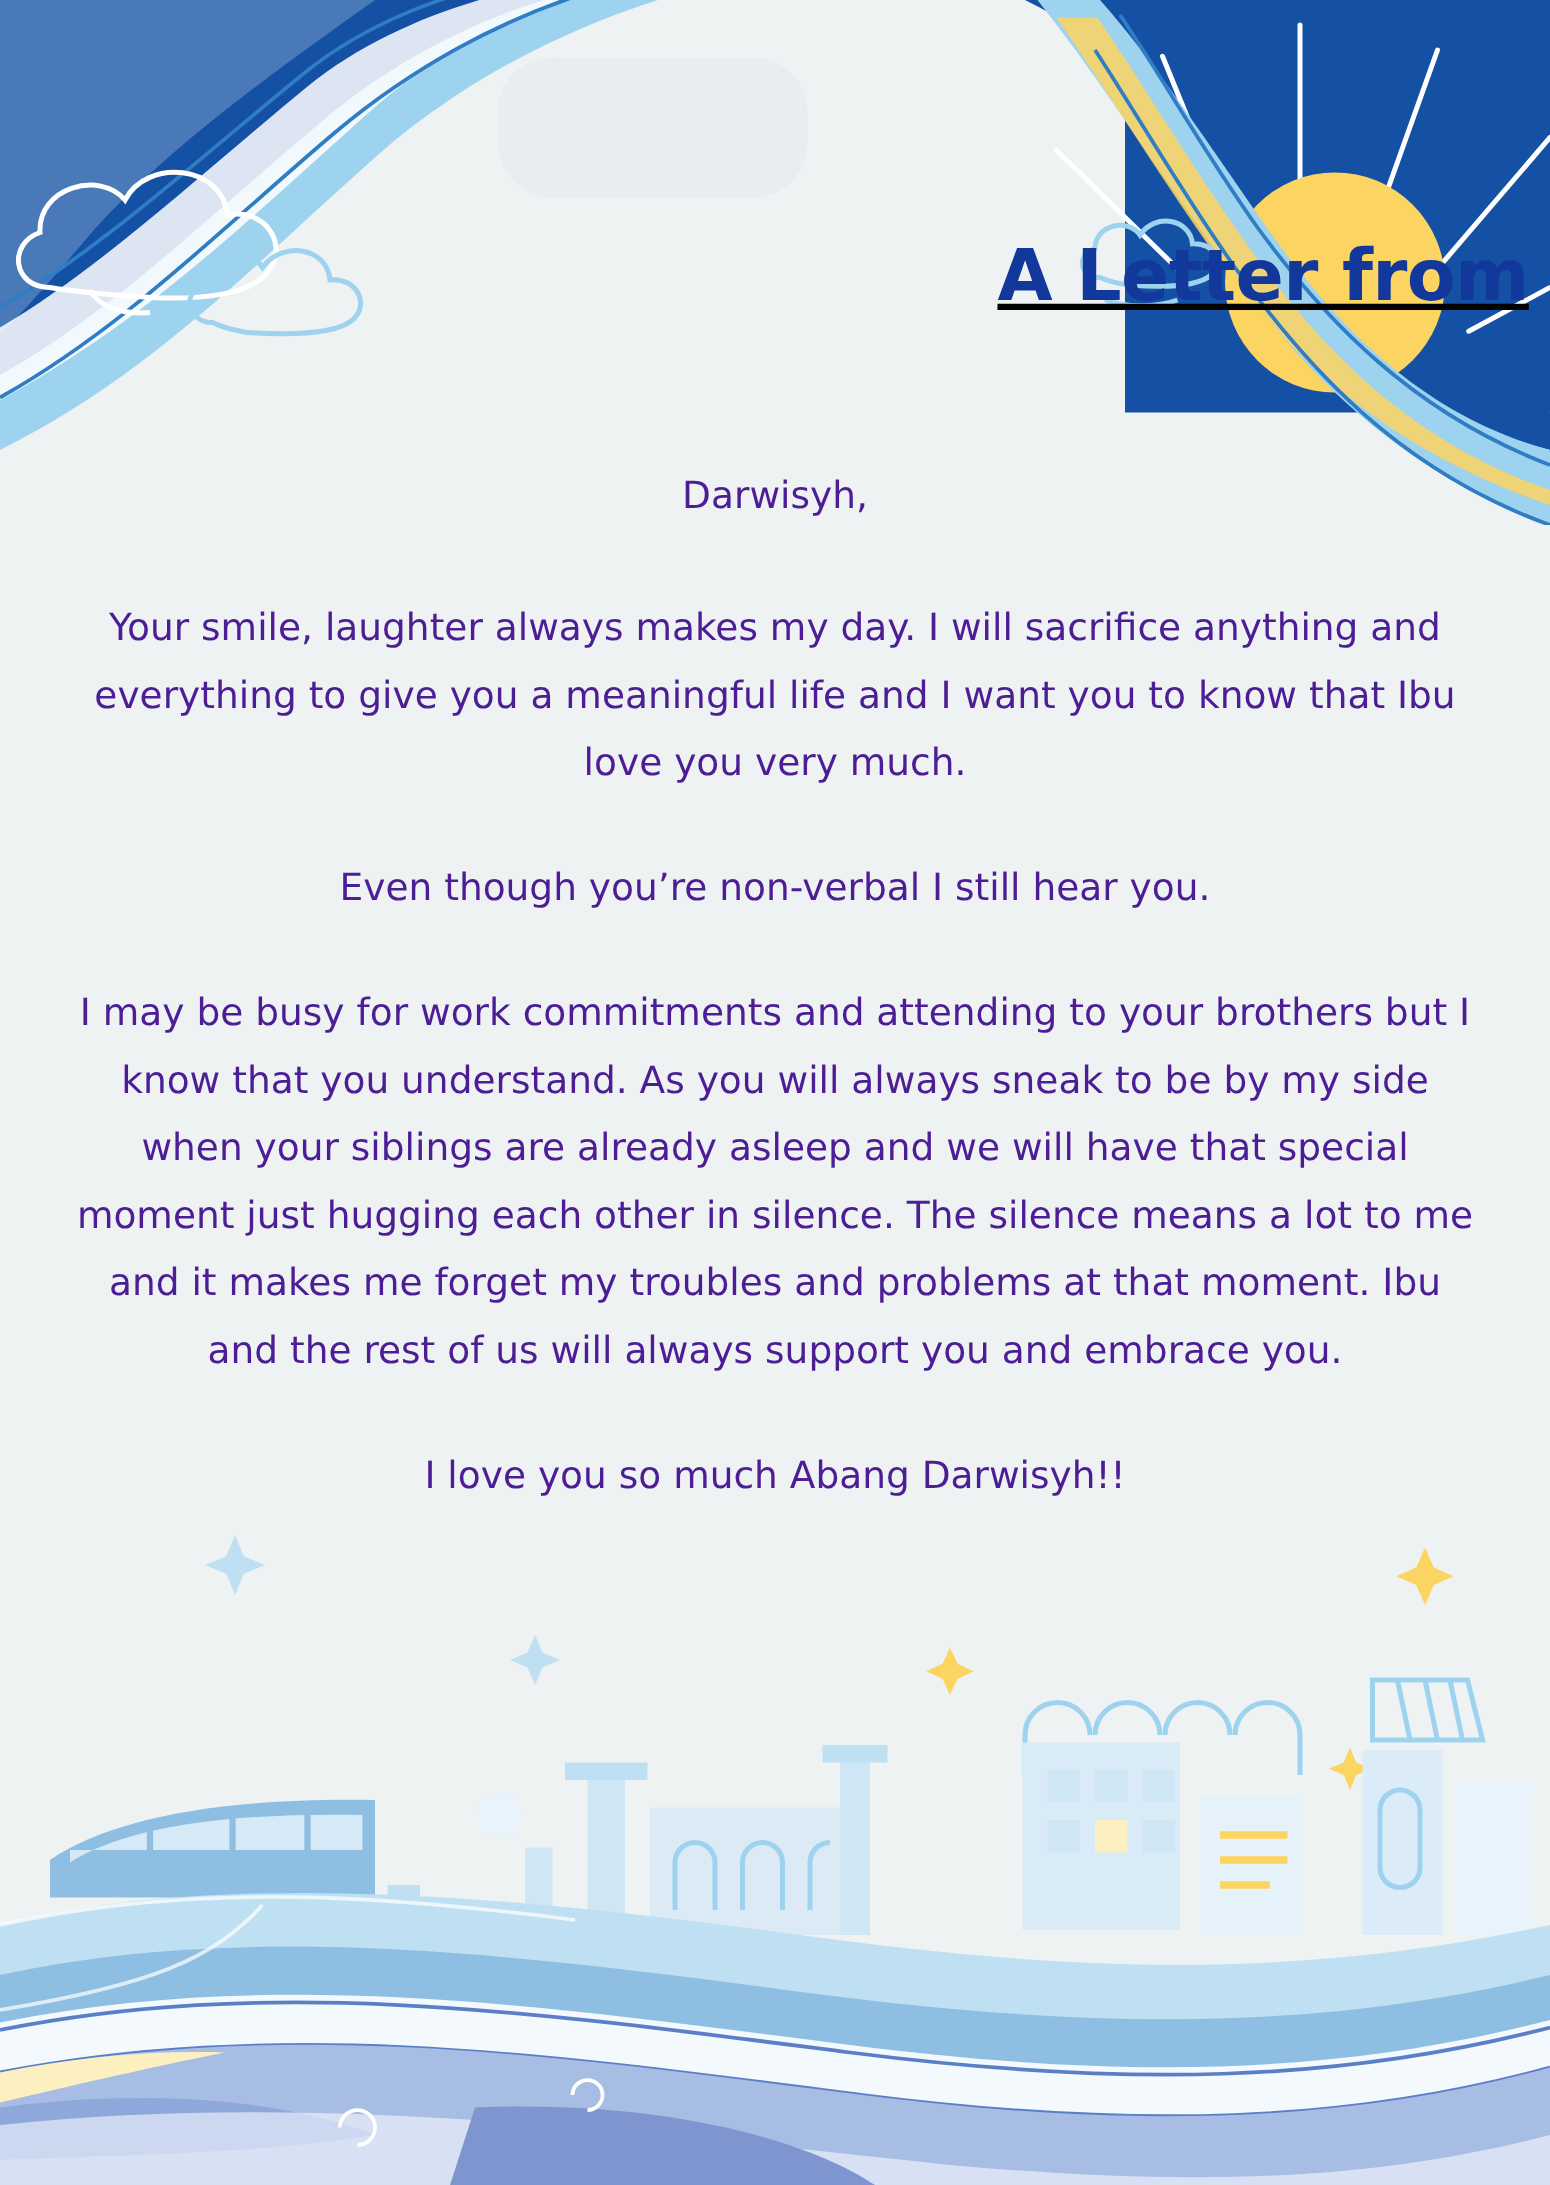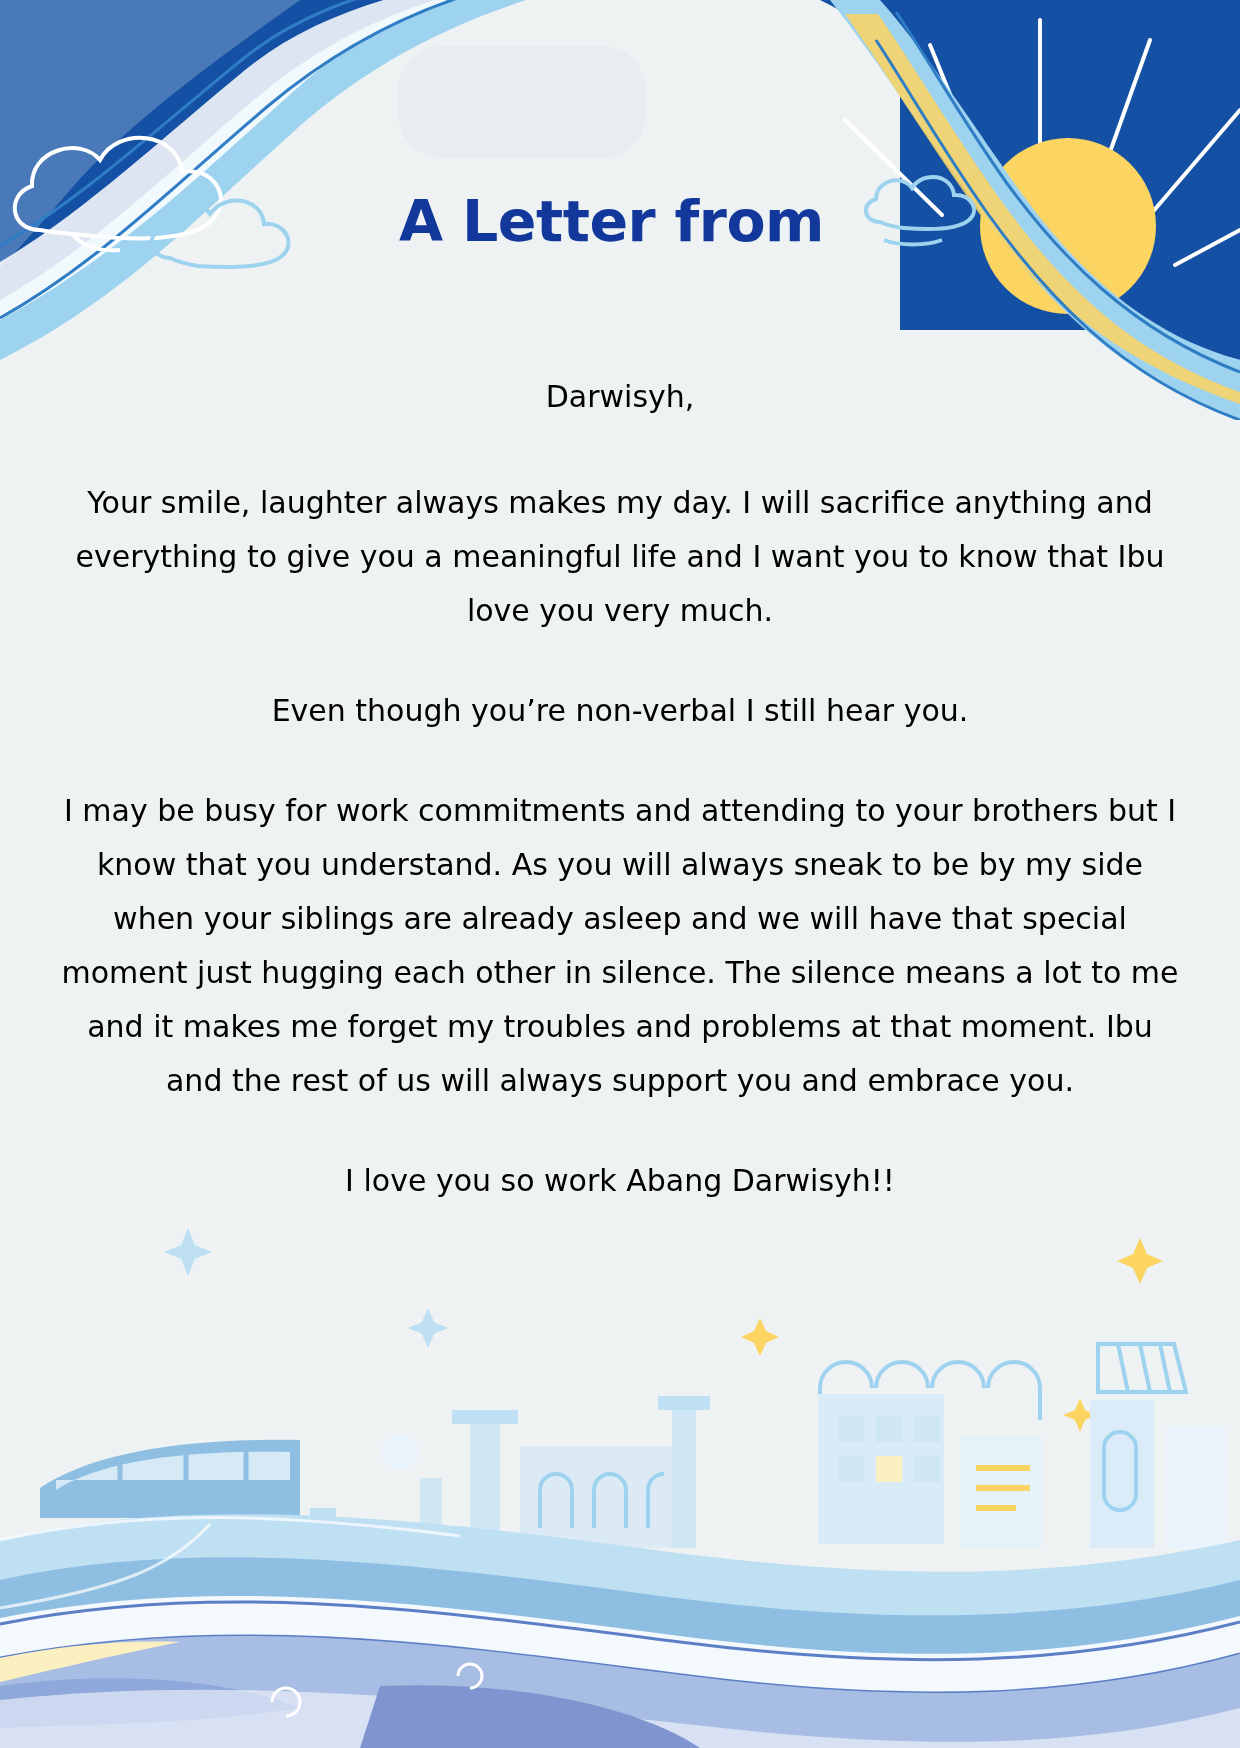--- a/index.html
+++ b/index.html
@@ -33,41 +33,42 @@
     height: 560px;
     overflow: hidden;
   }
 
   
   .title-block {
     position: absolute;
     top: 186px;
     left: 0;
     width: 1223px;
-    text-align: center;
+    text-align: right;
     z-index: 6;
+    text-decoration: underline;
   }
   .title-line {
     font-family: "DejaVu Sans", sans-serif;
     font-weight: bold;
     font-size: 57px;
     line-height: 70px;
     letter-spacing: -0.5px;
     color: #13389c;
   }
 
   
   .letter {
     position: absolute;
     top: 370px;
     left: 50px;
     width: 1140px;
     z-index: 5;
     text-align: center;
-    color: #000000;
+    color: #4c1d95;
     font-size: 30px;
     line-height: 54px;
     font-family: "DejaVu Sans", sans-serif;
   }
   .para {
     margin: 0 0 46px 0;
     padding: 0 5px;
   }
   .para:last-child { margin-bottom: 0; }
   .salutation { margin-bottom: 52px; }
@@ -137,21 +138,21 @@
 
   <div class="title-block">
     <div class="title-line">A Letter from</div>
   </div>
 
   <div class="letter">
     <p class="para salutation">Darwisyh,</p>
     <p class="para">Your smile, laughter always makes my day. I will sacrifice anything and everything to give you a meaningful life and I want you to know that Ibu love you very much.</p>
     <p class="para">Even though you’re non-verbal I still hear you.</p>
     <p class="para">I may be busy for work commitments and attending to your brothers but I know that you understand. As you will always sneak to be by my side when your siblings are already asleep and we will have that special moment just hugging each other in silence. The silence means a lot to me and it makes me forget my troubles and problems at that moment. Ibu and the rest of us will always support you and embrace you.</p>
-    <p class="para">I love you so work Abang Darwisyh!!</p>
+    <p class="para">I love you so much Abang Darwisyh!!</p>
   </div>
 
   <div class="bottom-deco">
     <svg width="1240" height="560" viewBox="0 0 1240 560" xmlns="http://www.w3.org/2000/svg">
       <rect x="0" y="0" width="1240" height="560" fill="#eef2f3"></rect>
 
       <g fill="#bfe0f3">
         <path d="M188,40 l7,17 17,7 -17,7 -7,17 -7,-17 -17,-7 17,-7 Z"></path>
         <path d="M428,120 l6,14 14,6 -14,6 -6,14 -6,-14 -14,-6 14,-6 Z"></path>
         <path d="M555,455 l9,21 21,9 -21,9 -9,21 -9,-21 -21,-9 21,-9 Z" fill="#ffffff"></path>

